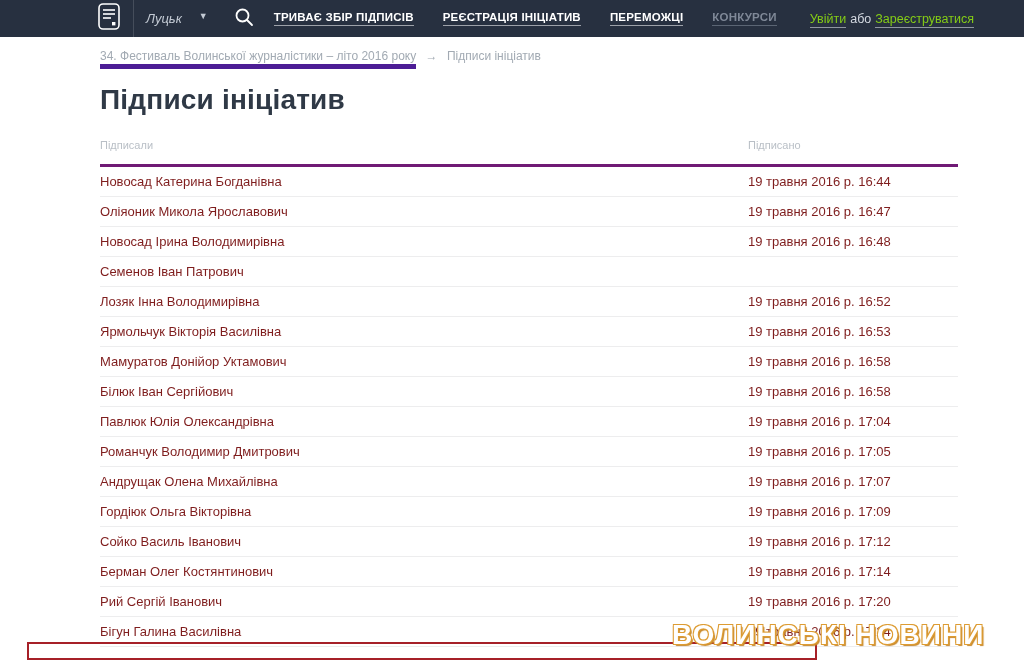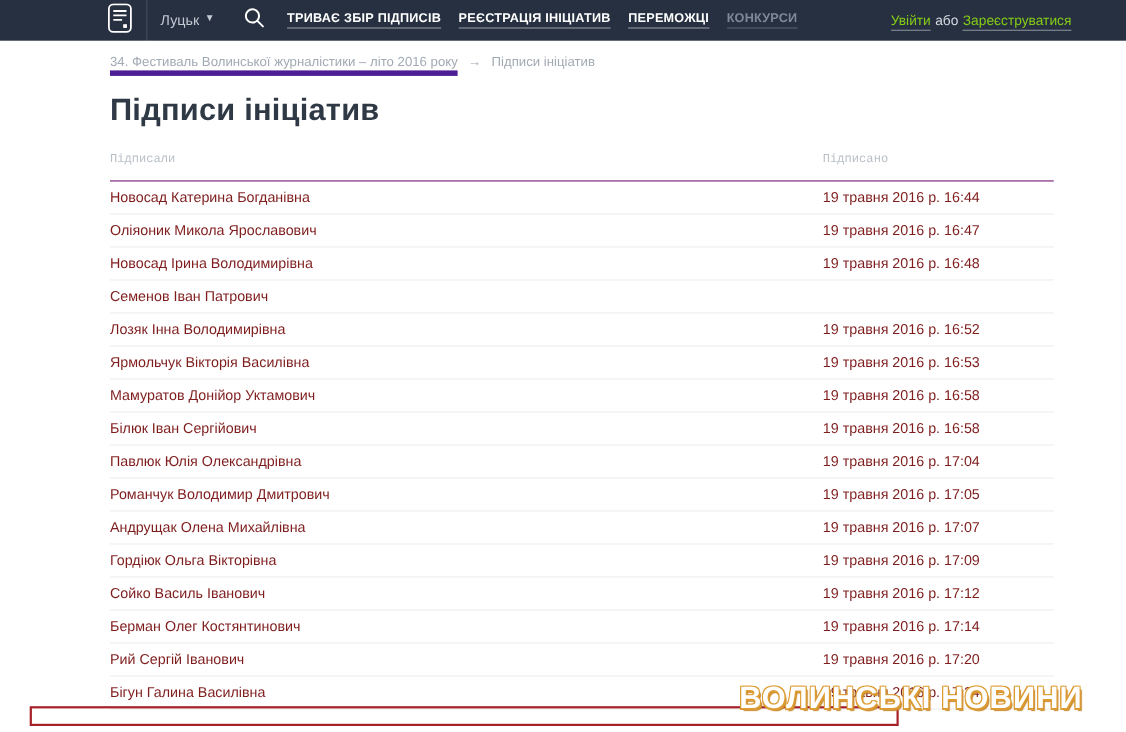--- a/index.html
+++ b/index.html
@@ -14,26 +14,26 @@
   
   .topbar {
     height:37px; background:#273040;
     display:flex; align-items:center;
     padding-left:97px;
     color:#fff;
   }
   .logo { width:24px; height:28px; display:flex; align-items:center; justify-content:center; cursor:pointer; }
   .nav-divider { width:1px; height:37px; background:rgba(255,255,255,0.14); margin:0 12px 0 12px; }
   .city {
-    font-size:13px; color:#c3cad4; display:flex; align-items:flex-start; gap:5px;
-    cursor:pointer; margin-right:26px;
+    font-size:13px; color:#c3cad4; display:flex; align-items:flex-start; gap:17px;
+    cursor:pointer; margin-right:26px;font-style:italic;
   }
   .city .caret { font-size:9px; color:#c3cad4; }
   .search-btn { margin-right:20px; display:flex; align-items:center; cursor:pointer; }
-  .menu { display:flex; align-items:center; gap:16px; }
+  .menu { display:flex; align-items:center; gap:29px; }
   .navitem {
     font-size:11.5px; font-weight:bold; letter-spacing:0.2px;
     color:#ffffff; text-decoration:none; cursor:pointer;
     border-bottom:1px solid rgba(255,255,255,0.55);
     padding-bottom:2px; white-space:nowrap;
   }
   .navitem.muted { color:#7f8897; border-bottom-color:rgba(127,136,151,0.6); }
   .auth {
     margin-left:auto; margin-right:50px;
     font-size:12.5px; color:#d5dae2; white-space:nowrap;
@@ -49,22 +49,21 @@
   h1 {
     margin:21px 0 0 0; font-size:28px; line-height:32px;
     color:#2f3946; font-weight:bold; letter-spacing:0.2px;
   }
 
   .sig-table { margin-top:13px; width:858px; }
   .thead {
     display:grid; grid-template-columns:648px 1fr;
     font-size:11px; color:#b9bfc6;
     padding:10px 0 13px 0;
-    border-bottom:1px solid #701a75;
-    font-family:Liberation Mono, monospace;
+    border-bottom:3px solid #701a75;
   }
   .row {
     display:grid; grid-template-columns:648px 1fr;
     align-items:center;
     height:30px;
     font-size:13px; color:#7f1d1d;
     border-bottom:1px solid #ededee;
   }
 
   

